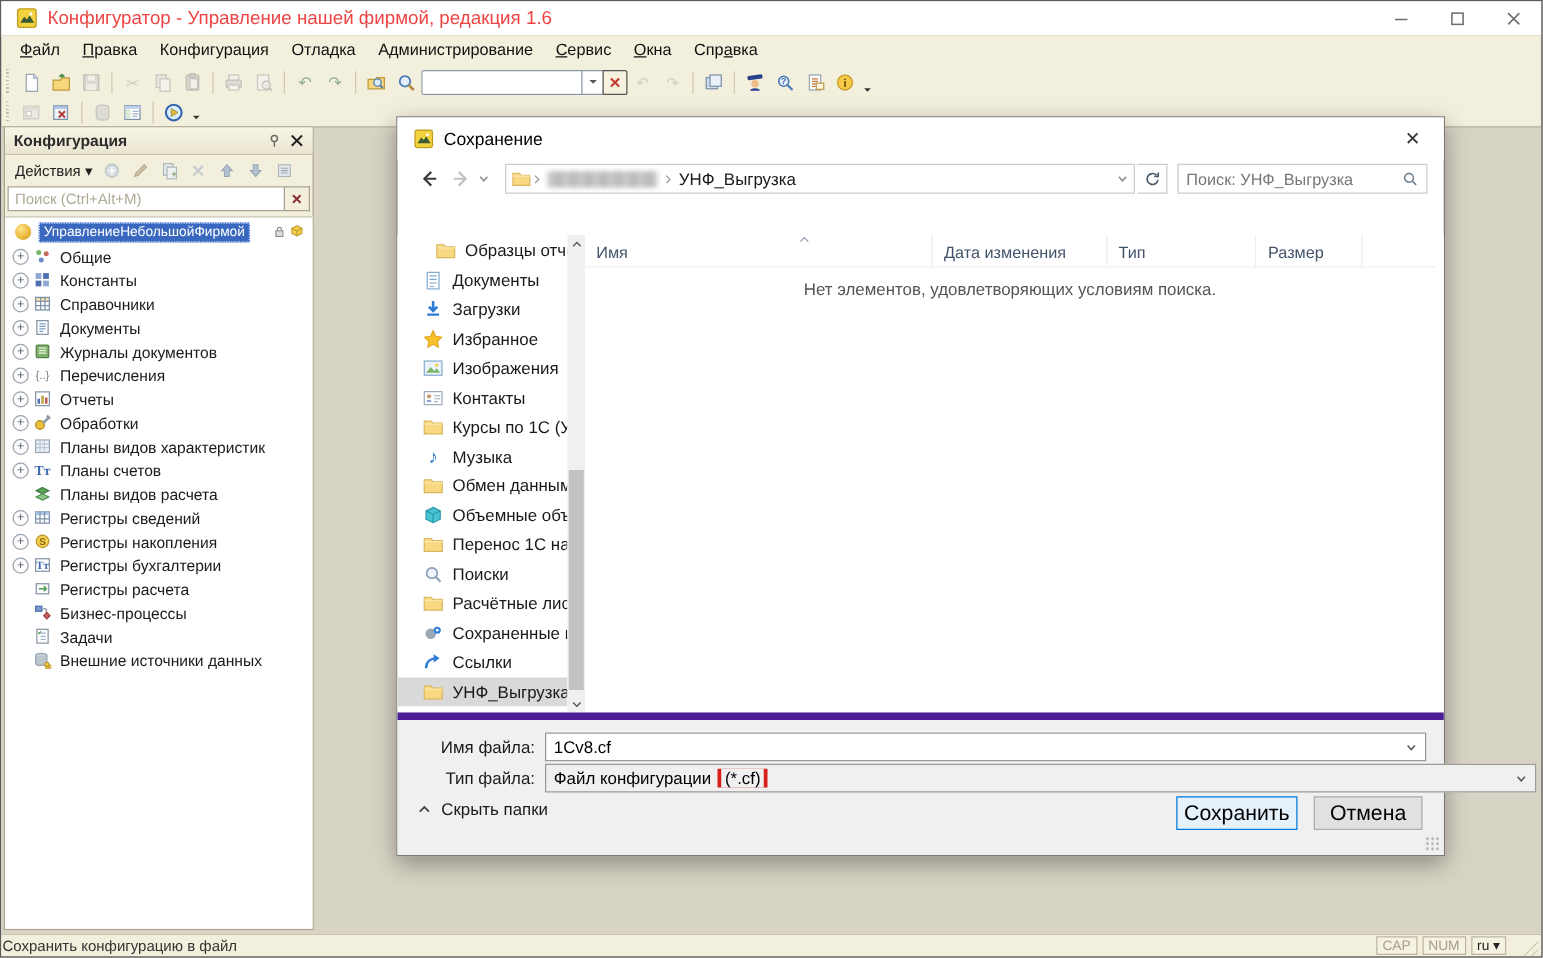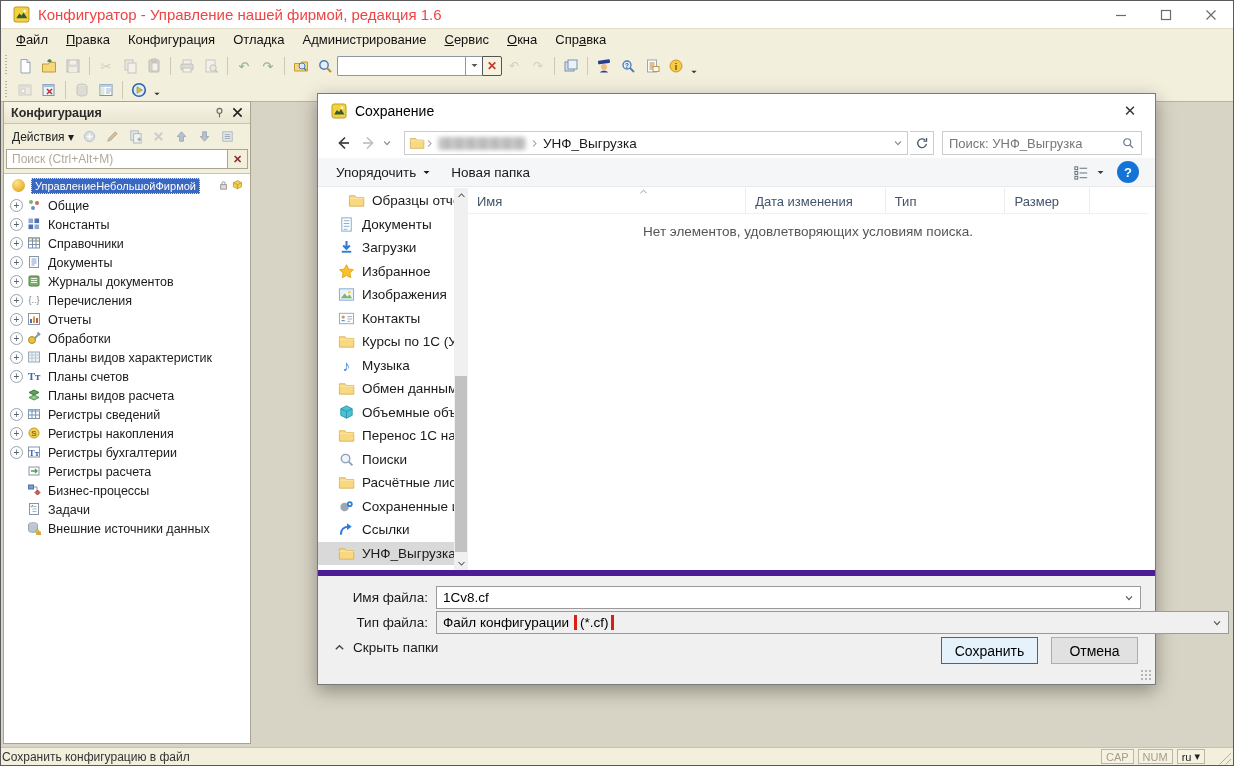--- a/index.html
+++ b/index.html
@@ -93,21 +93,21 @@
   .dlg-bottom { position:absolute; left:0; right:0; top:476px; bottom:0; background:#f0f0f0; border-top:6px solid #4c1d95; }
   .frow { position:absolute; display:flex; align-items:center; }
   .flabel { font-size:13.5px; color:#1a1a1a; width:118px; text-align:right; padding-right:8px; }
   .fcombo { height:23px; border:1px solid #9a9a9a; display:flex; align-items:center; font-size:13.5px; color:#000; padding:0 6px; position:relative; }
   .fcombo .cv { flex:1; white-space:nowrap; overflow:hidden; }
   .fcombo .cdd { margin-left:4px; }
   .fname { background:#fff; width:705px; }
   .ftype { background:#f0f0f0; width:793px; }
   .ft-high { border:3px solid #d8201a; padding:0 3px; margin-left:5px; }
   .hidefolders { position:absolute; left:16px; top:64px; display:flex; align-items:center; gap:8px; font-size:13.5px; color:#1a1a1a; }
-  .dbtn { position:absolute; top:61px; height:27px; font-size:14px; display:flex; align-items:center; justify-content:center; font-family:"Liberation Sans",sans-serif; }
+  .dbtn { position:absolute; top:61px; height:27px; font-size:17px; display:flex; align-items:center; justify-content:center; font-family:"Liberation Sans",sans-serif; }
   .btn-save { left:623px; width:97px; background:#e5f1fb; border:1px solid #0078d7; color:#000; }
   .btn-cancel { left:733px; width:87px; background:#e1e1e1; border:1px solid #adadad; color:#000; }
   .dgrip { position:absolute; right:3px; bottom:3px; width:12px; height:12px; background-image:radial-gradient(#b5b5b5 1px, transparent 1.2px); background-size:4px 4px; }
 
   
   .statusbar { position:absolute; left:0; right:0; bottom:0; height:18px; background:#f3efdd; border-top:1px solid #c6c0ac; display:flex; align-items:center; font-size:12px; color:#333; }
   .statusbar .msg { padding-left:1px; flex:1; }
   .sbox { height:15px; border:1px solid #bcb6a2; color:#a39d89; font-size:11px; display:flex; align-items:center; justify-content:center; padding:0 4px; margin-right:4px; background:#f6f2e1; }
   .slang { color:#222; }
   .sgrip { width:16px; height:16px; margin:0 2px 0 6px; background-image:linear-gradient(135deg, transparent 46%, #b5af9a 46% 54%, transparent 54%); background-size:6px 6px; background-position:right bottom; background-repeat:repeat; clip-path:polygon(100% 0,100% 100%,0 100%); }
@@ -684,45 +684,20 @@
         </span>
       <div class="dsearch">
         <span class="txt">Поиск: УНФ_Выгрузка</span>
         <svg width="14" height="14" viewBox="0 0 18 18">
             <circle cx="8" cy="8" r="4.5" fill="none" stroke="#6b7b8d" stroke-width="1.5"></circle>
             <path d="M11.3 11.3l4 4" stroke="#6b7b8d" stroke-width="1.7"></path>
           </svg>
       </div>
     </div>
 
-    <div class="dlg-cmdbar">
-      <span class="cmd" style="margin-left:8px">
-          <span>Упорядочить</span>
-          <svg width="9" height="9" viewBox="0 0 12 12">
-            <path d="M2 4l4 4 4-4z" fill="#1a1a1a"></path>
-          </svg>
-        </span>
-      <span class="cmd">
-          <span>Новая папка</span>
-        </span>
-      <span class="right">
-        <span class="cmd" style="padding:4px 2px">
-          <svg width="17" height="17" viewBox="0 0 18 18">
-              <rect x="2" y="3" width="3" height="3" fill="none" stroke="#5a6b7d"></rect>
-              <rect x="2" y="8" width="3" height="3" fill="none" stroke="#5a6b7d"></rect>
-              <rect x="2" y="13" width="3" height="3" fill="none" stroke="#5a6b7d"></rect>
-              <path d="M7 4.5h8M7 9.5h8M7 14.5h8" stroke="#5a6b7d"></path>
-            </svg>
-          <svg width="9" height="9" viewBox="0 0 12 12">
-              <path d="M2 4l4 4 4-4z" fill="#2c3f54"></path>
-            </svg>
-        </span>
-        <span class="helpq">?</span>
-      </span>
-    </div>
 
     <div class="dlg-content">
       <div class="navlist" id="navlist">
           <div class="nav-row indent">
     <span class="nico">
               <svg width="17" height="17" viewBox="0 0 18 18">
                 <path d="M1.5 4h6l1.2 1.8h8V15H1.5z" fill="#f8d981" stroke="#d9b65c"></path>
                 <path d="M1.5 6.6h15.2" stroke="#fbe7ae"></path>
               </svg>
             </span>

